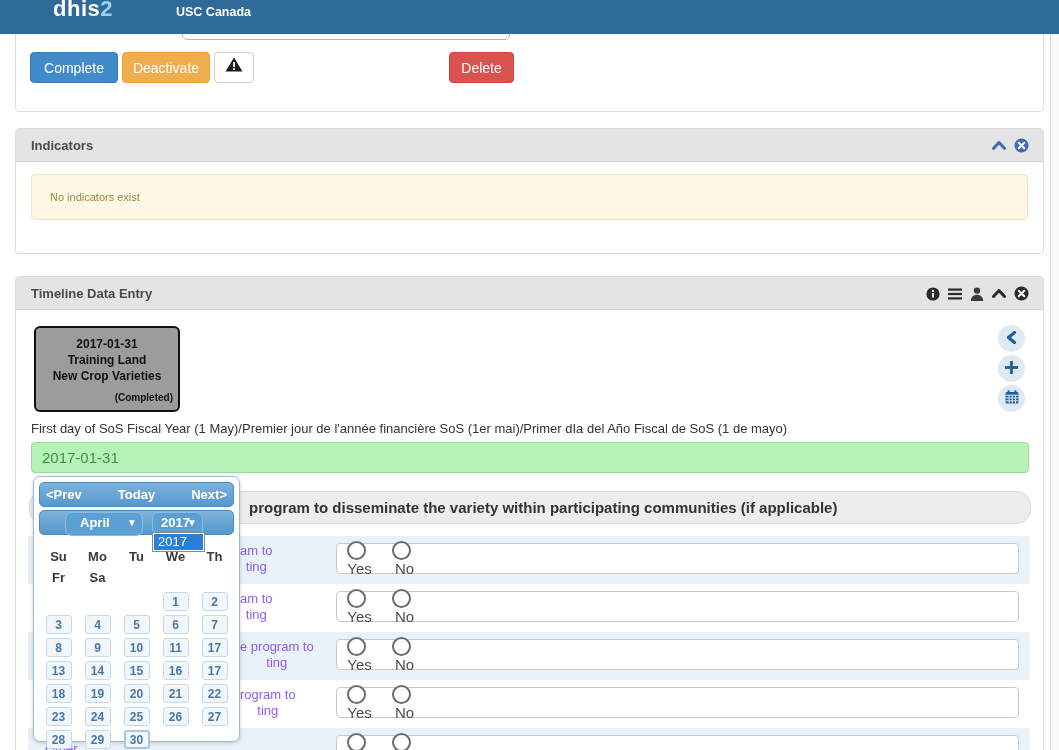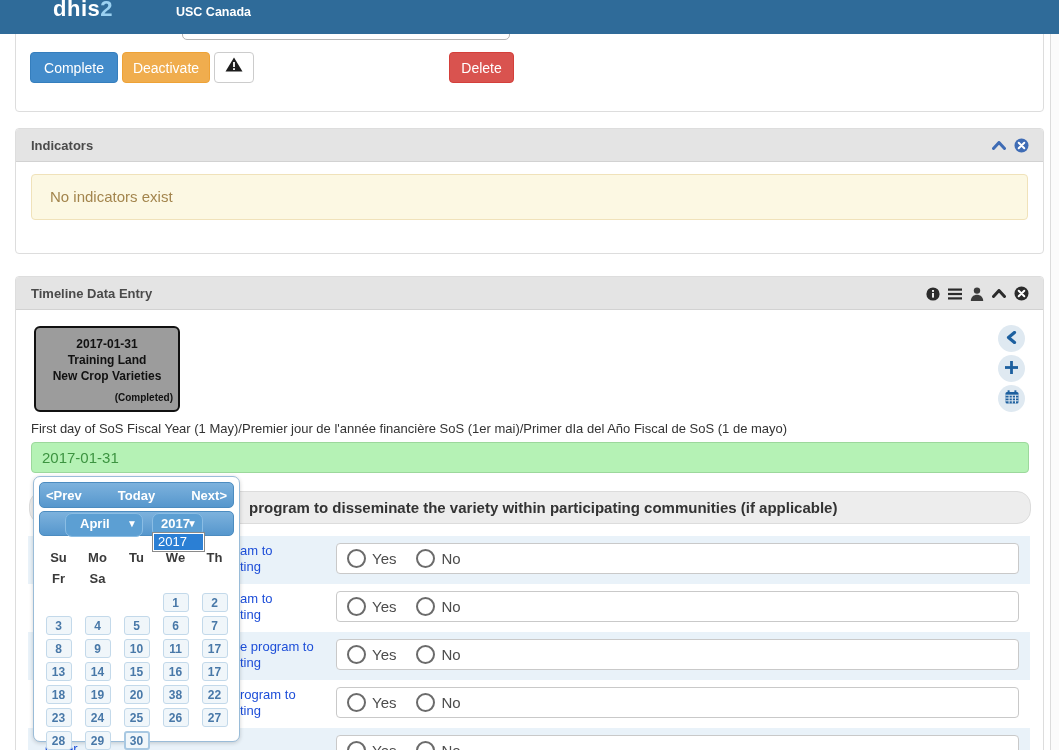--- a/index.html
+++ b/index.html
@@ -29,21 +29,21 @@
     line-height:31px;box-sizing:border-box;cursor:pointer;}
   .btn-complete{left:30px;top:52px;width:88px;background:#428bca;border:1px solid #357ebd;}
   .btn-deactivate{left:122px;top:52px;width:88px;background:#f0ad4e;border:1px solid #eea236;}
   .btn-warn{left:214px;top:52px;width:40px;background:#fff;border:1px solid #ccc;display:flex;
     align-items:center;justify-content:center;}
   .btn-delete{left:449px;top:52px;width:65px;background:#d9534f;border:1px solid #d43f3a;}
 
   
   .alert-warning{position:absolute;left:15px;top:45px;width:997px;height:46px;background:#fcf8e3;
     border:1px solid #f0e2ba;border-radius:4px;box-sizing:border-box;
-    line-height:44px;padding-left:18px;font-size:15px;color:#a3854d;}
+    line-height:44px;padding-left:18px;font-size:11px;color:#a3854d;}
 
   
   .event-card{position:absolute;left:18px;top:49px;width:146px;height:86px;background:#9c9c9c;
     border:2px solid #111;border-radius:6px;box-sizing:border-box;color:#111;text-align:center;
     font-weight:bold;font-size:12px;padding-top:8px;line-height:16px;}
   .event-status{font-size:10px;text-align:right;padding-right:5px;margin-top:6px;}
 
   .circle-btn{position:absolute;width:27px;height:27px;border-radius:50%;background:#dfe9f1;
     color:#1d609f;display:flex;align-items:center;justify-content:center;cursor:pointer;}
 
@@ -53,38 +53,38 @@
     padding:0 0 0 10px;font-family:"Liberation Sans",sans-serif;}
 
   .section-header{position:absolute;left:13px;top:214px;width:1002px;height:33px;background:#ededed;
     border:1px solid #dcdcdc;border-radius:14px;box-sizing:border-box;line-height:31px;
     font-size:15px;font-weight:bold;color:#333;padding-left:219px;white-space:nowrap;overflow:hidden;}
 
   
   #form-rows{position:absolute;left:28px;top:536px;width:1002px;z-index:5;}
   .form-row{position:relative;height:48px;background:#fff;}
   .form-row.alt{background:#e9f2f9;}
-  .row-label{position:absolute;left:212px;top:7px;font-size:13px;color:#1d4ed8;line-height:16px;}
+  .row-label{position:absolute;left:212px;top:7px;font-size:13px;color:#8b5cf6;line-height:16px;text-align:center;}
   .row-label.single{left:17px;top:13px;}
   .ans-box{position:absolute;left:308px;top:7px;width:683px;height:31px;background:#fff;
     border:1px solid #c9c9c9;border-radius:4px;box-sizing:border-box;display:flex;align-items:center;
     padding-left:10px;}
-  .radio-opt{display:flex;align-items:center;cursor:pointer;}
+  .radio-opt{display:flex;align-items:center;cursor:pointer;flex-direction:column;}
   .radio-opt + .radio-opt{margin-left:20px;}
   .radio-circle{width:15px;height:15px;border:2px solid #6b6b6b;border-radius:50%;background:#fff;
     margin-right:6px;flex:0 0 auto;}
   .radio-text{font-size:15px;color:#4c4c4c;}
 
   
   .datepicker{position:absolute;left:33px;top:476px;width:207px;height:266px;background:#fff;
     border:1px solid #9abcd8;border-radius:7px;box-sizing:border-box;z-index:50;padding:5px;
     box-shadow:0 1px 4px rgba(0,0,0,.18);}
   .dp-bar{height:25px;border-radius:5px;background:linear-gradient(#7db2dd,#5697cd);
     border:1px solid #4c8cc0;box-sizing:border-box;color:#fff;font-weight:bold;font-size:13px;}
-  .dp-nav{display:flex;align-items:center;justify-content:space-between;padding:12px 6px;}
+  .dp-nav{display:flex;justify-content:space-between;padding:4px 6px;}
   .dp-selectbar{position:relative;margin-top:3px;}
   .dp-select{position:absolute;top:1px;height:24px;background:#5c9fd3;border:1px solid #8abde4;
     border-radius:7px;box-sizing:border-box;color:#fff;font-weight:bold;font-size:13px;
     line-height:19px;cursor:pointer;}
   .dp-select .caret{position:absolute;right:5px;top:0;font-size:10px;line-height:19px;}
   .dp-month{left:25px;width:78px;padding-left:14px;}
   .dp-year{left:112px;width:51px;padding-left:8px;}
   .dp-year-dropdown{position:absolute;left:118px;top:55px;width:49px;background:#fff;
     border:1px solid #8a8a8a;padding:1px;z-index:60;}
   .dp-year-option{background:#2b7fd4;color:#fff;font-size:13px;line-height:16px;padding:0 4px;cursor:pointer;}
@@ -365,21 +365,21 @@
         <div class="dp-day">11</div>
         <div class="dp-day">17</div>
         <div class="dp-day">13</div>
         <div class="dp-day">14</div>
         <div class="dp-day">15</div>
         <div class="dp-day">16</div>
         <div class="dp-day">17</div>
         <div class="dp-day">18</div>
         <div class="dp-day">19</div>
         <div class="dp-day">20</div>
-        <div class="dp-day">38</div>
+        <div class="dp-day">21</div>
         <div class="dp-day">22</div>
         <div class="dp-day">23</div>
         <div class="dp-day">24</div>
         <div class="dp-day">25</div>
         <div class="dp-day">26</div>
         <div class="dp-day">27</div>
         <div class="dp-day">28</div>
         <div class="dp-day">29</div>
         <div class="dp-day hl">30</div>
         <div class="dp-day-empty"></div>

